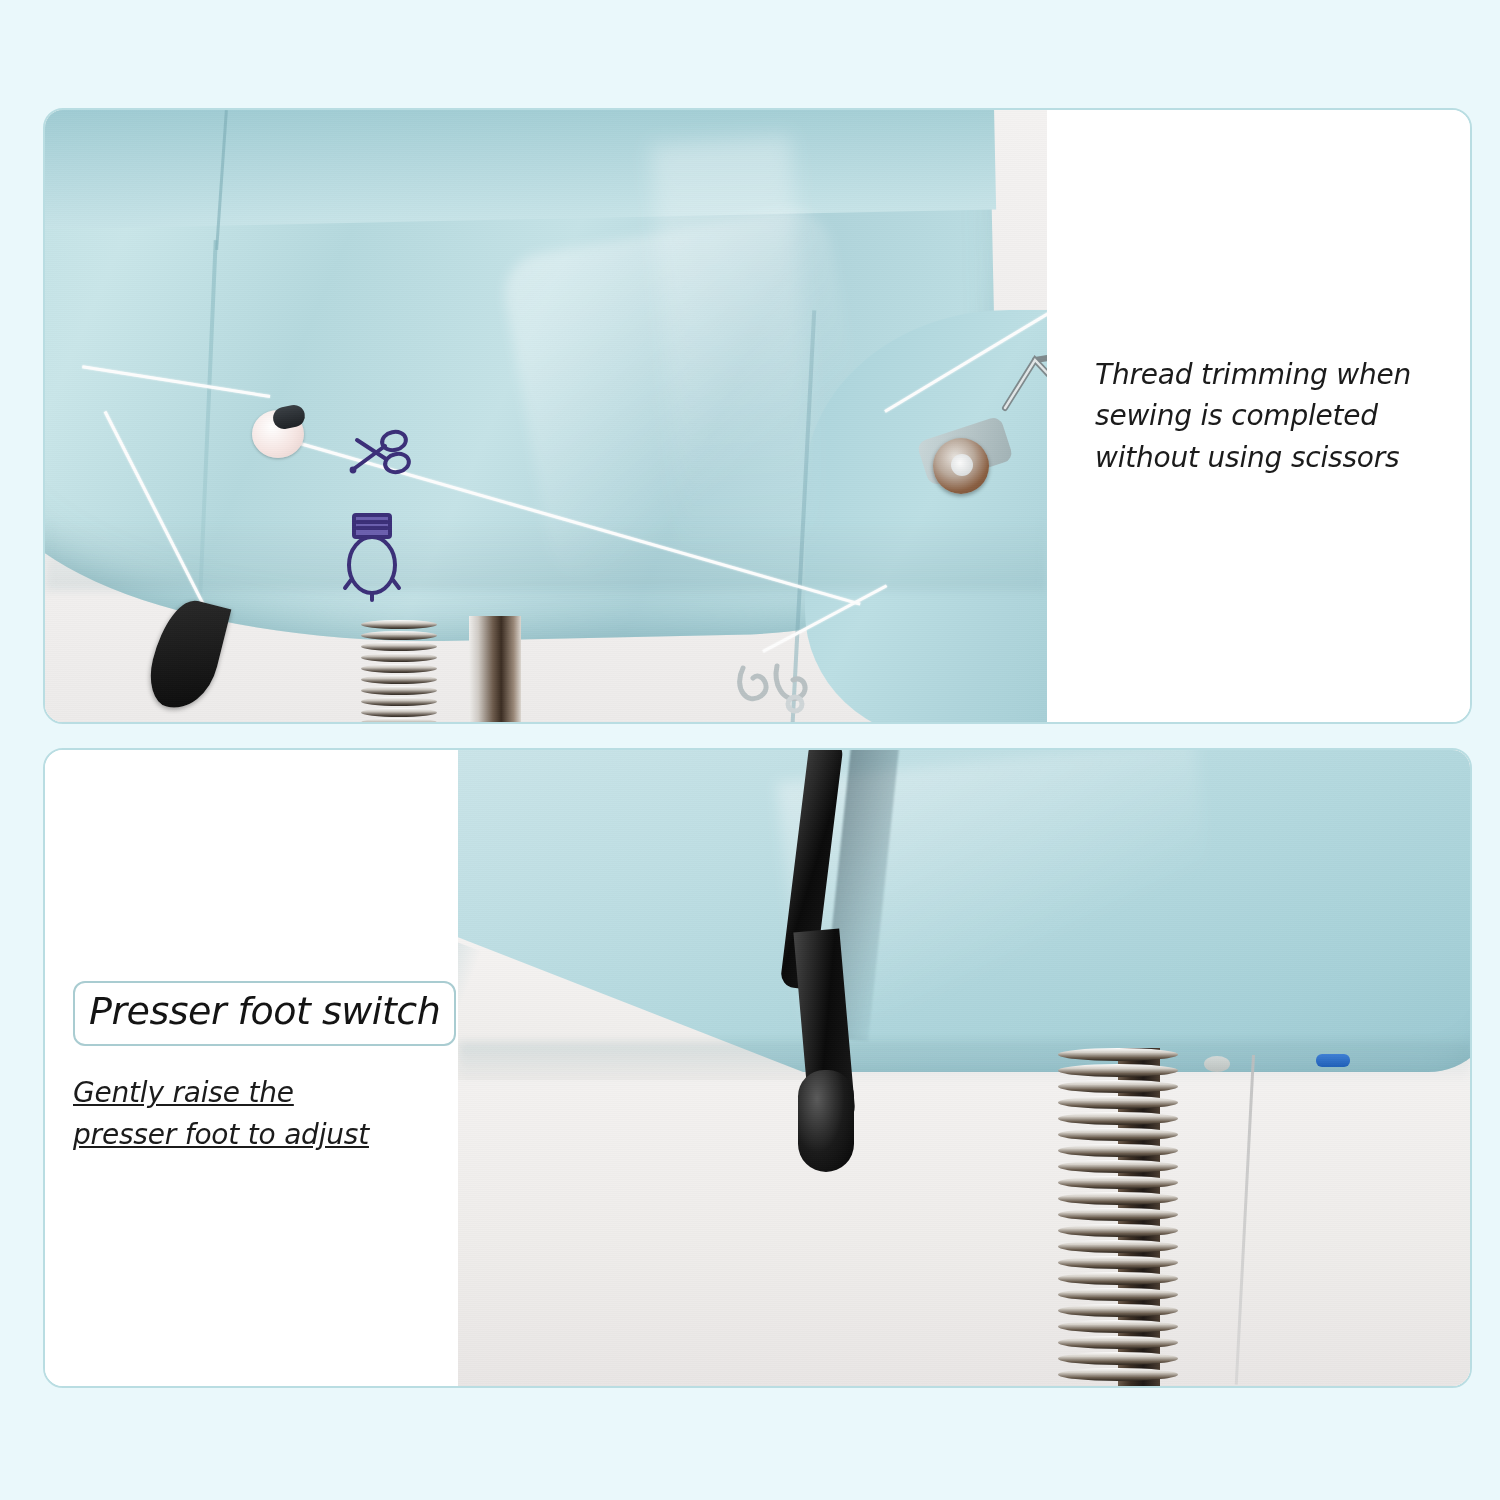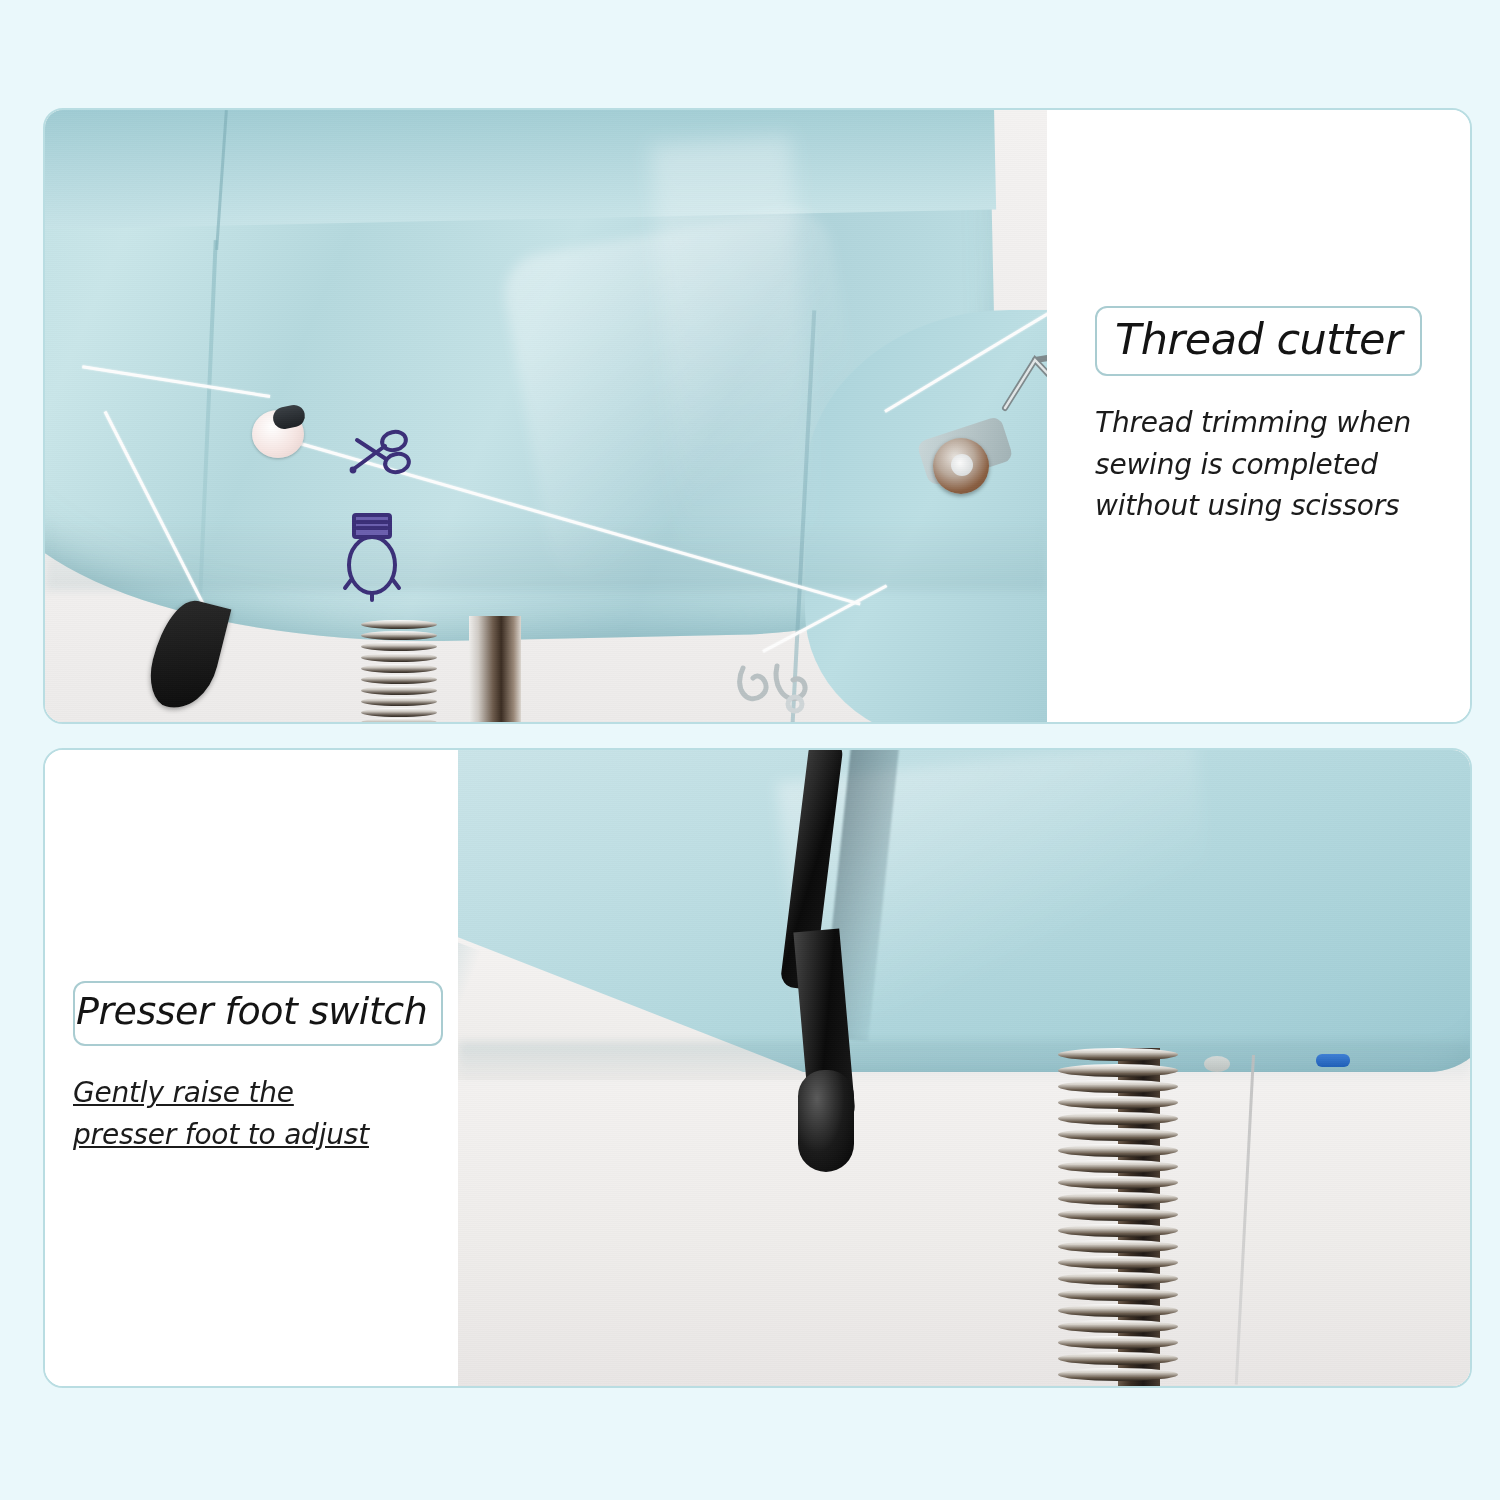--- a/index.html
+++ b/index.html
@@ -48,21 +48,21 @@
   .label-box .label-text{
     font-family:"DejaVu Sans", sans-serif;
     font-style:italic;
     font-size:43px;
     line-height:1.08;
     color:#141414;
     letter-spacing:-0.5px;
     white-space:nowrap;
     display:block;
   }
-  #text-2 .label-box{padding:8px 14px 12px 1px;}
+  #text-2 .label-box{padding:8px 14px 12px 14px;}
   #text-2 .label-text{font-size:38px;}
 
   .desc{
     font-family:"DejaVu Sans", sans-serif;
     font-style:italic;
     font-size:28px;
     line-height:1.48;
     color:#1b1b1b;
     max-width:390px;
     letter-spacing:-0.2px;
@@ -360,23 +360,20 @@
         <div class="coil" style="top:68px"></div>
           <div class="coil" style="top:79px"></div>
         <div class="coil" style="top:90px"></div>
           <div class="coil" style="top:100px"></div>
       </div>
       <div class="p1-rod"></div>
       <div class="noise"></div>
     </div>
 
     <div class="textcol" id="text-1">
-      <div class="label-box">
-        <span class="label-text">Thread cutter</span>
-      </div>
       <div class="desc">Thread trimming when sewing is completed without using scissors</div>
     </div>
   </div>
 
   <div class="panel" id="panel-2">
 
     <div class="textcol" id="text-2">
       <div class="label-box">
         <span class="label-text">Presser foot switch</span>
       </div>

